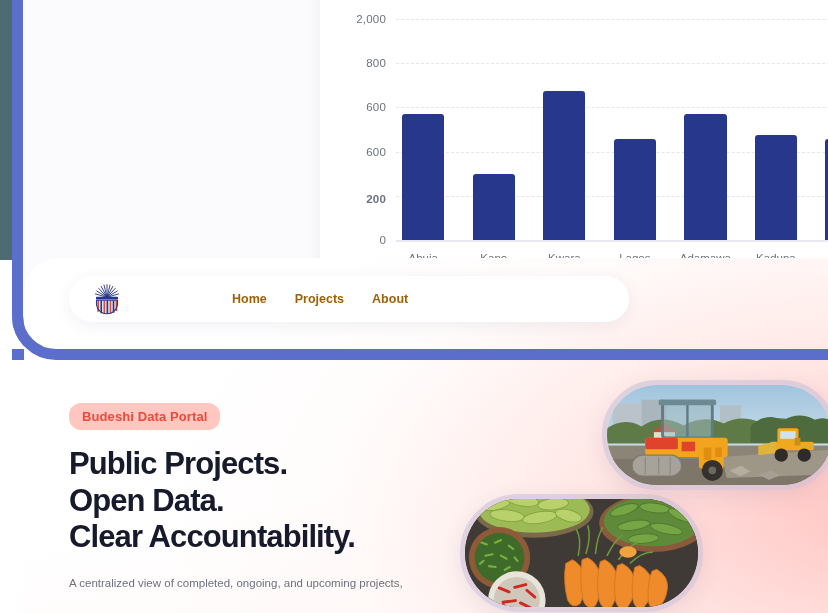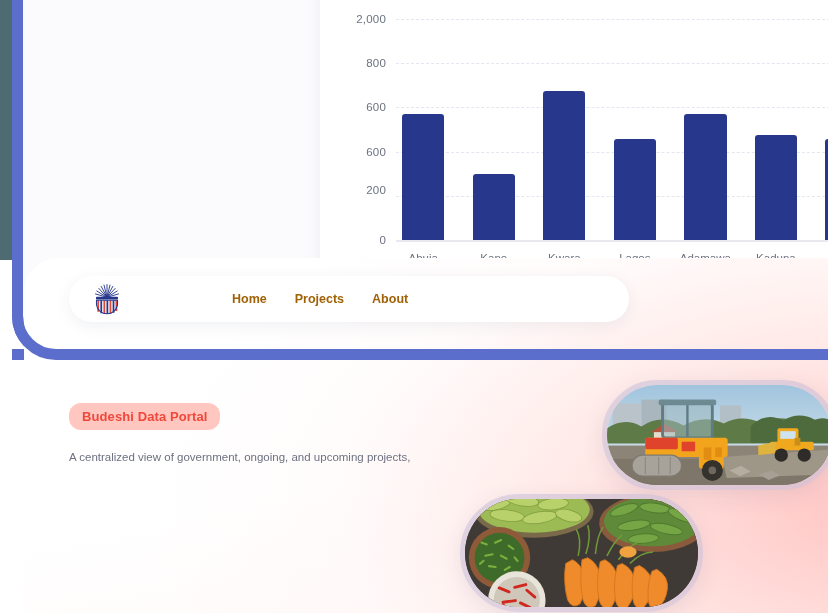--- a/index.html
+++ b/index.html
@@ -175,21 +175,21 @@
     <div id="grid">
         <div class="zero-line" style="top: 276px;"></div>
         <div class="gridline" style="top: 231.8px;"></div>
         <div class="gridline" style="top: 187.6px;"></div>
         <div class="gridline" style="top: 143.4px;"></div>
         <div class="gridline" style="top: 99.2px;"></div>
         <div class="gridline" style="top: 55px;"></div>
       </div>
     <div id="y-axis">
         <div class="y-label" style="top: 276px;">0</div>
-        <div class="y-label" style="top: 226px;">200</div>
+        <div class="y-label" style="top: 235px; font-weight: bold;">200</div>
         <div class="y-label" style="top: 187.6px;">600</div>
         <div class="y-label" style="top: 143.4px;">600</div>
         <div class="y-label" style="top: 99.2px;">800</div>
         <div class="y-label" style="top: 55px;">2,000</div>
       </div>
     <div id="bars">
         <div class="bar" title="Abuja: 570" style="left: 6.10526px; width: 42.3158px; bottom: 40px; height: 125.97px; background: rgb(39, 56, 140);"></div>
         <div class="x-label" style="left: 27.2632px; top: 288px;">Abuja</div>
         <div class="bar" title="Kano: 300" style="left: 76.6316px; width: 42.3158px; bottom: 40px; height: 66.3px; background: rgb(39, 56, 140);"></div>
         <div class="x-label" style="left: 97.7895px; top: 288px;">Kano</div>
@@ -246,22 +246,27 @@
 
     <div id="nav-links">
       <span class="nav-link">Home</span>
       <span class="nav-link">Projects</span>
       <span class="nav-link">About</span>
     </div>
   </div>
 
   <div id="hero-copy">
     <span id="badge">Budeshi Data Portal</span>
+    <div id="headline">
+      <div>Public Projects.</div>
+      <div>Open Data.</div>
+      <div>Clear Accountability.</div>
+    </div>
     <div id="subhead">
-      <div>A centralized view of government, ongoing, and upcoming projects,</div>
+      <div>A centralized view of completed, ongoing, and upcoming projects,</div>
     </div>
   </div>
 
   <div class="hero-img" id="img-roadworks">
     <svg viewBox="0 0 235 110" preserveAspectRatio="xMidYMid slice">
       <defs>
         <linearGradient id="sky" x1="0" y1="0" x2="0" y2="1">
           <stop offset="0%" stop-color="#9fc3de"></stop>
           <stop offset="70%" stop-color="#cfe0e8"></stop>
           <stop offset="100%" stop-color="#e8e2d4"></stop>

